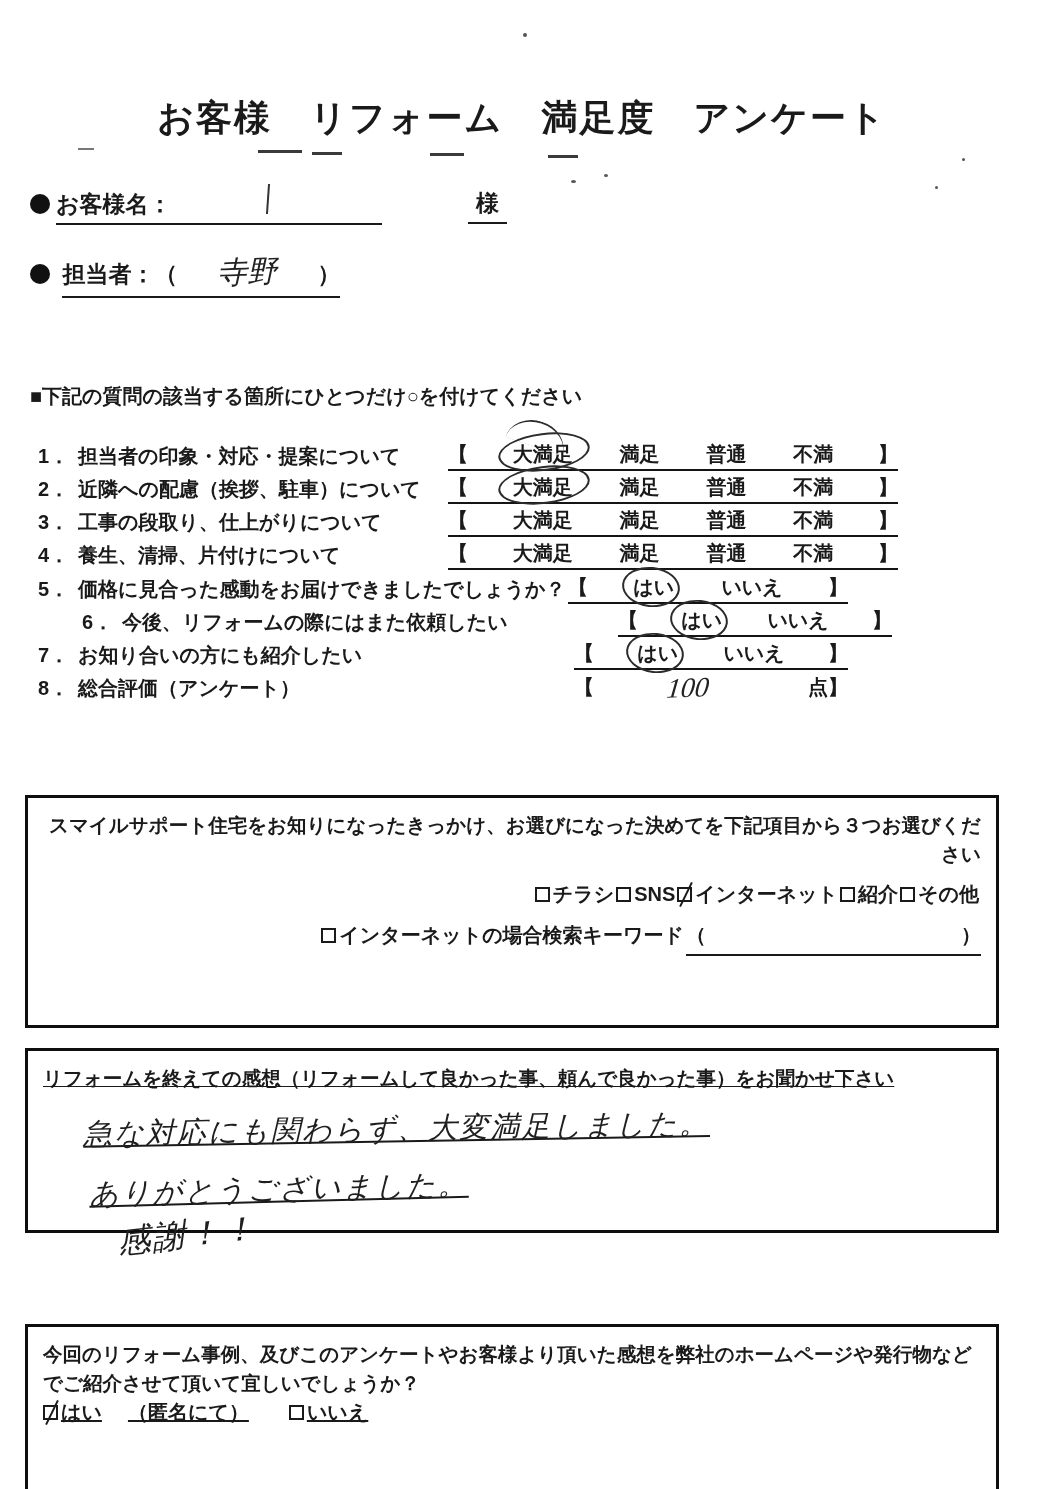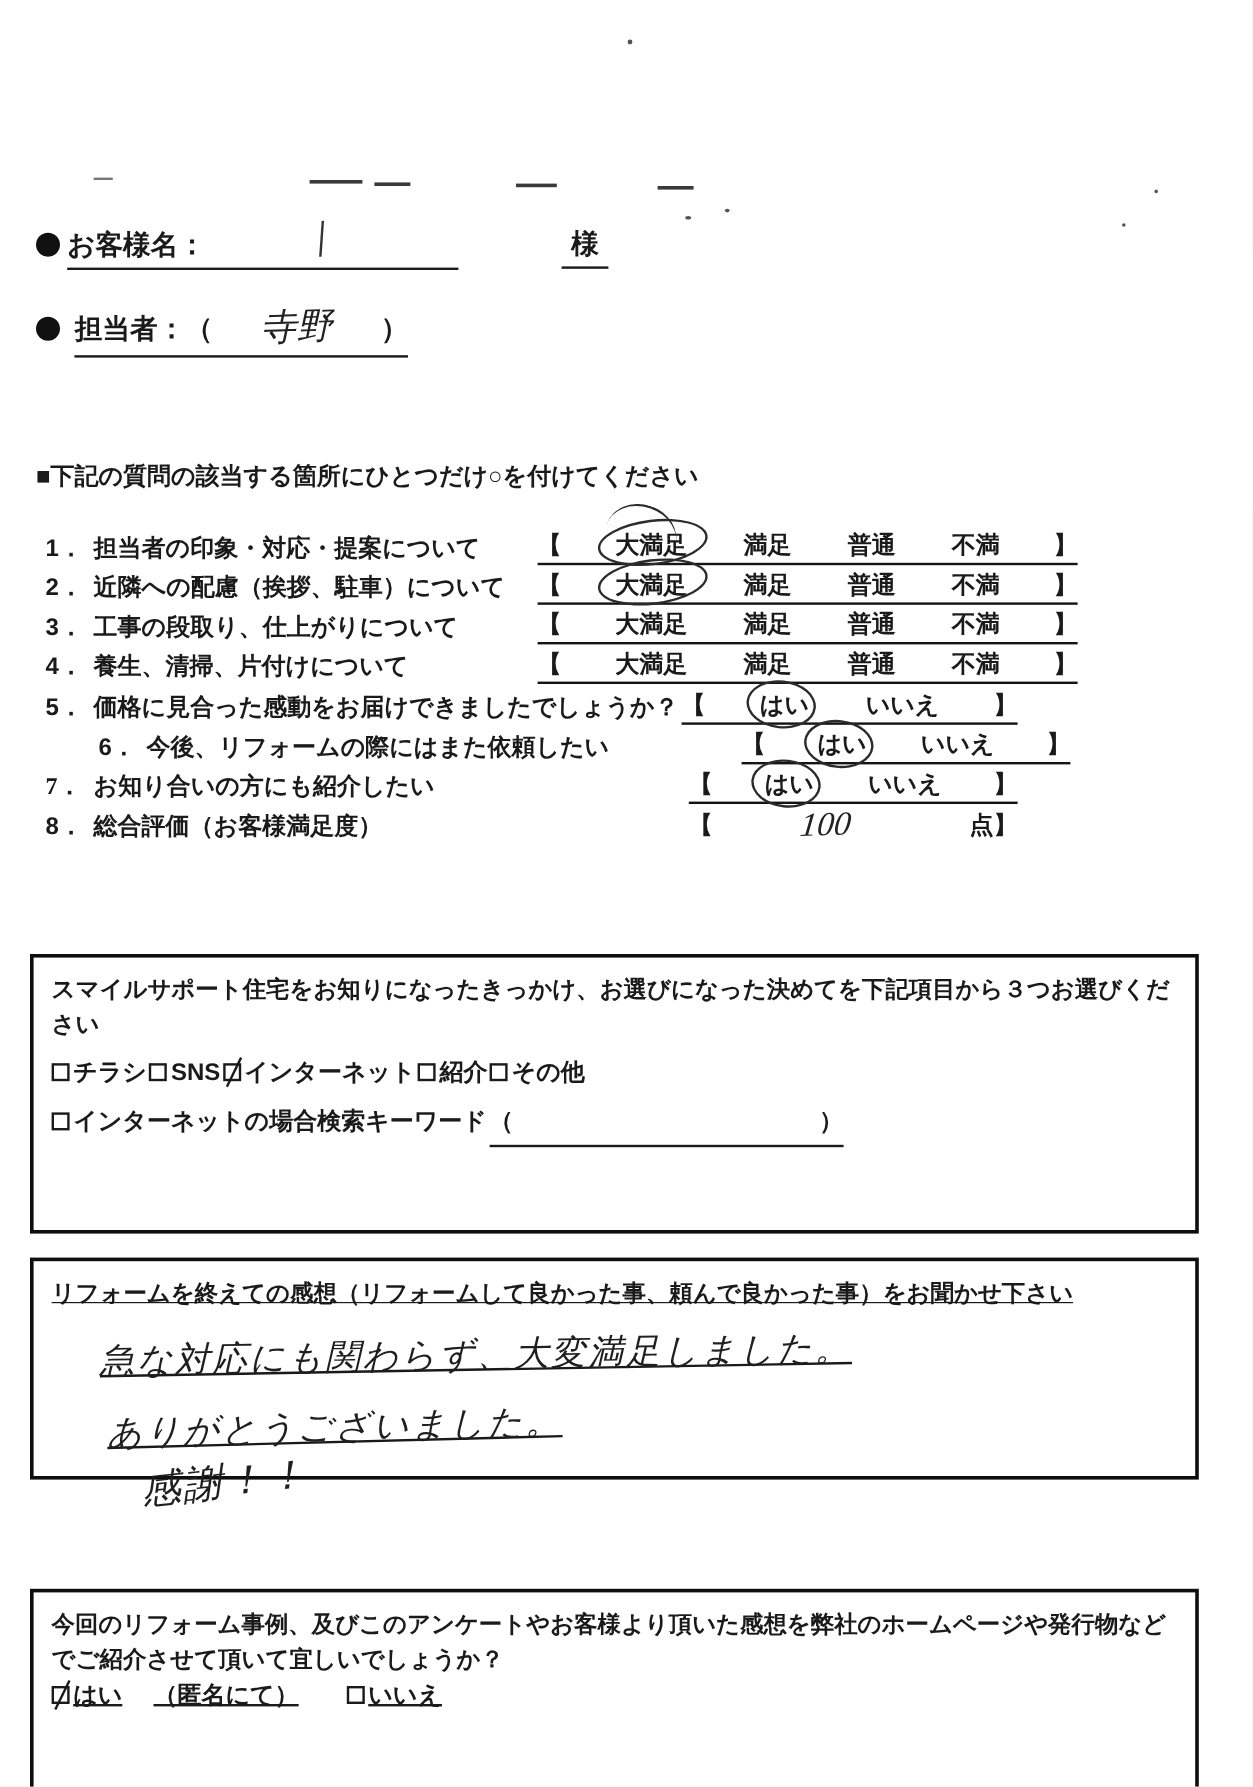--- a/index.html
+++ b/index.html
@@ -95,20 +95,21 @@
   .publish-opts { white-space:nowrap;text-decoration:underline; }
   .publish-opts .gap-s { display:inline-block; width:26px; }
   .publish-opts .gap-m { display:inline-block; width:40px; }
   .anon-note { font-weight:700; }
 </style>
 </head>
 <body>
 
 <div class="page">
 
+  <div class="title">お客様　リフォーム　満足度　アンケート</div>
   <div class="dash" style="left:258px; top:150px; width:44px;"></div>
   <div class="dash" style="left:312px; top:152px; width:30px;"></div>
   <div class="dash" style="left:430px; top:153px; width:34px;"></div>
   <div class="dash" style="left:548px; top:155px; width:30px;"></div>
   <div class="dash" style="left:78px; top:148px; width:16px; height:2px; background:#777;"></div>
   <div class="speck" style="left:523px; top:33px; width:4px; height:4px;"></div>
   <div class="speck" style="left:571px; top:180px; width:5px; height:3px;"></div>
   <div class="speck" style="left:604px; top:174px; width:4px; height:3px;"></div>
   <div class="speck" style="left:935px; top:186px; width:3px; height:3px;"></div>
   <div class="speck" style="left:962px; top:158px; width:3px; height:3px;"></div>
@@ -187,40 +188,40 @@
   <div class="q-row" style="top:609px;margin-left:44px;">
     <span class="q-no">6．</span><span class="q-text">今後、リフォームの際にはまた依頼したい</span>
     <div class="q-opts opts-yesno lined" style="left:536px; width:274px;">
       <span class="br">【</span>
       <span class="opt circled"><i class="circle-mark"></i><span class="opt-label">はい</span></span>
       <span class="opt"><span class="opt-label">いいえ</span></span>
       <span class="br">】</span>
     </div>
   </div>
 
-  <div class="q-row" style="top:642px;font-family:Liberation Serif, serif;">
+  <div class="q-row" style="top:642px;">
     <span class="q-no">7．</span><span class="q-text">お知り合いの方にも紹介したい</span>
     <div class="q-opts opts-yesno lined" style="left:536px; width:274px;">
       <span class="br">【</span>
       <span class="opt circled"><i class="circle-mark"></i><span class="opt-label">はい</span></span>
       <span class="opt"><span class="opt-label">いいえ</span></span>
       <span class="br">】</span>
     </div>
   </div>
 
   <div class="q-row" style="top:675px;">
-    <span class="q-no">8．</span><span class="q-text">総合評価（お客様満足度）</span>
+    <span class="q-no">8．</span><span class="q-text">総合評価（アンケート）</span>
     <div class="q-opts opts-score" style="left:536px; width:274px;">
       <span class="br">【</span>
       <span class="score-value">100</span>
       <span><span class="score-suffix">点</span><span class="br">】</span></span>
     </div>
   </div>
 
-  <div class="bigbox" style="top:795px; height:233px;">
+  <div class="bigbox" style="top:795px; height:233px;text-align:right;">
     <div class="box-heading">スマイルサポート住宅をお知りになったきっかけ、お選びになった決めてを下記項目から３つお選びください</div>
     <div class="cb-row">
       <span class="cb-item"><span class="cb"></span><span>チラシ</span></span><span class="cb-item"><span class="cb"></span><span>SNS</span></span><span class="cb-item"><span class="cb checked"><span class="slash"></span></span><span>インターネット</span></span><span class="cb-item"><span class="cb"></span><span>紹介</span></span><span class="cb-item"><span class="cb"></span><span>その他</span></span>
     </div>
     <div class="cb-row">
       <span class="cb-item"><span class="cb"></span><span>インターネットの場合検索キーワード</span></span><span class="kw-wrap"><span>（</span><span class="kw-input"></span><span>）</span></span>
     </div>
   </div>
 
   <div class="bigbox" style="top:1048px; height:185px;text-decoration:underline;">

